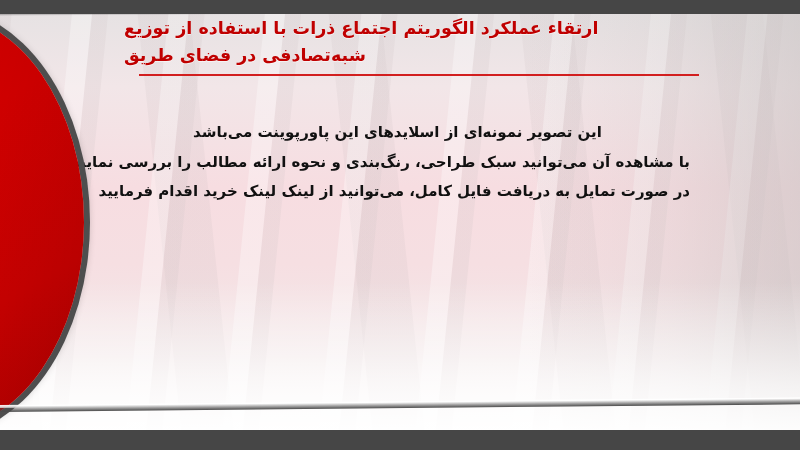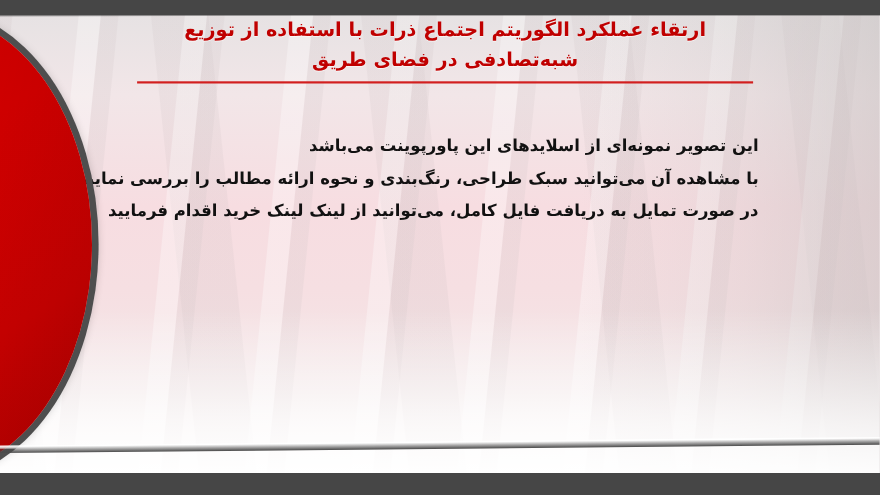--- a/index.html
+++ b/index.html
@@ -163,25 +163,25 @@
   #left-accent-shade {
     position: absolute;
     inset: 0;
     border-radius: 50%;
     background: linear-gradient(100deg, rgba(0,0,0,0.18) 0%, rgba(0,0,0,0.00) 45%, rgba(0,0,0,0.12) 100%);
   }
 
   
   #title-block {
     position: absolute;
-    left: 110px;
+    left: 124px;
     top: 4px;
     width: 590px;
     z-index: 20;
-    text-align: center;
+    text-align: left;
   }
   #title-text {
     margin: 0;
     font-family: "DejaVu Sans", "Liberation Sans", sans-serif;
     font-size: 17.5px;
     font-weight: bold;
     line-height: 1.55;
     color: #c00000;
     direction: rtl;
     unicode-bidi: isolate;
@@ -208,21 +208,20 @@
   .body-line {
     margin: 0 0 7px 0;
     font-family: "DejaVu Sans", "Liberation Sans", sans-serif;
     font-size: 15px;
     font-weight: bold;
     line-height: 1.5;
     color: #111111;
     direction: rtl;
     unicode-bidi: isolate;
     white-space: nowrap;
-    text-align: right;
   }
   .body-line:last-child { margin-bottom: 0; }
 </style>
 </head>
 <body>
 
 <div id="slide-viewer">
 
   <div id="slide-surface">
 

